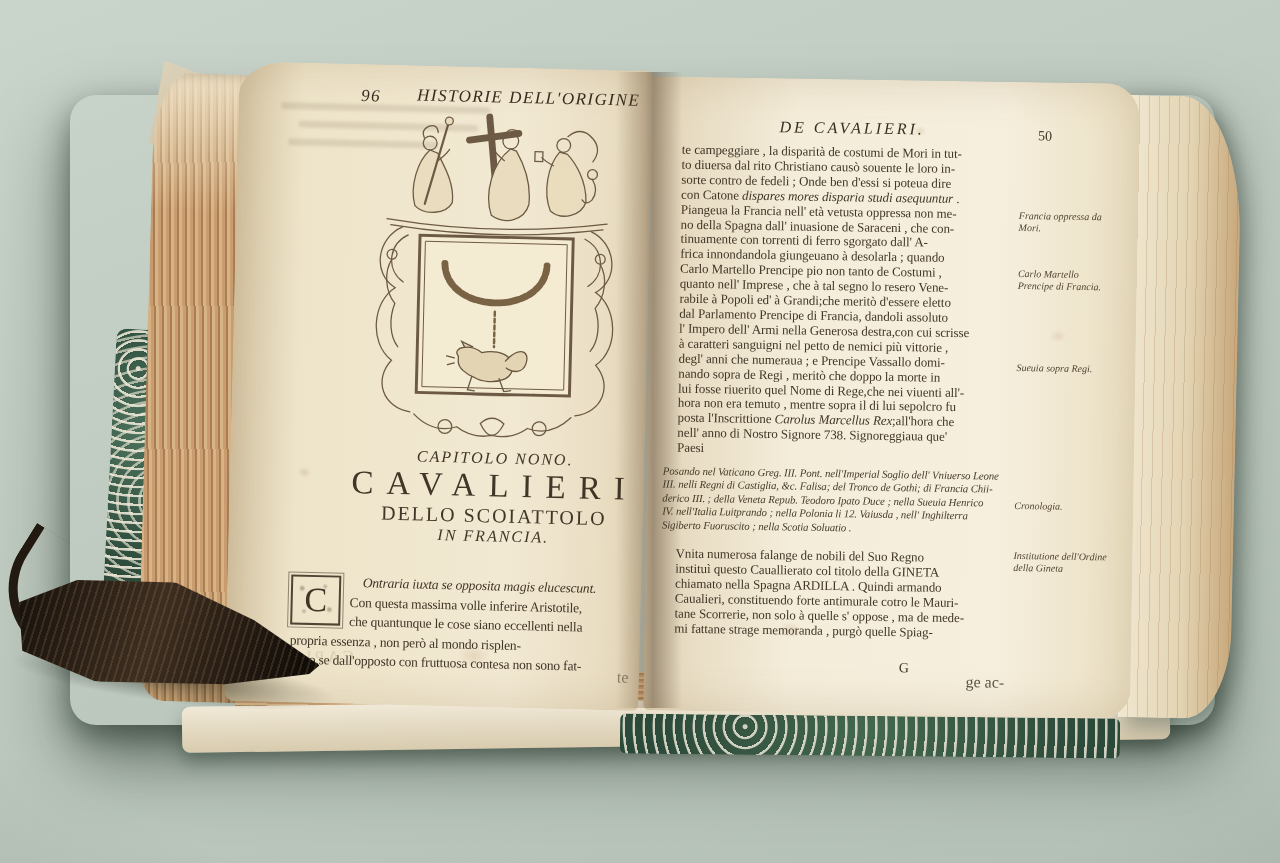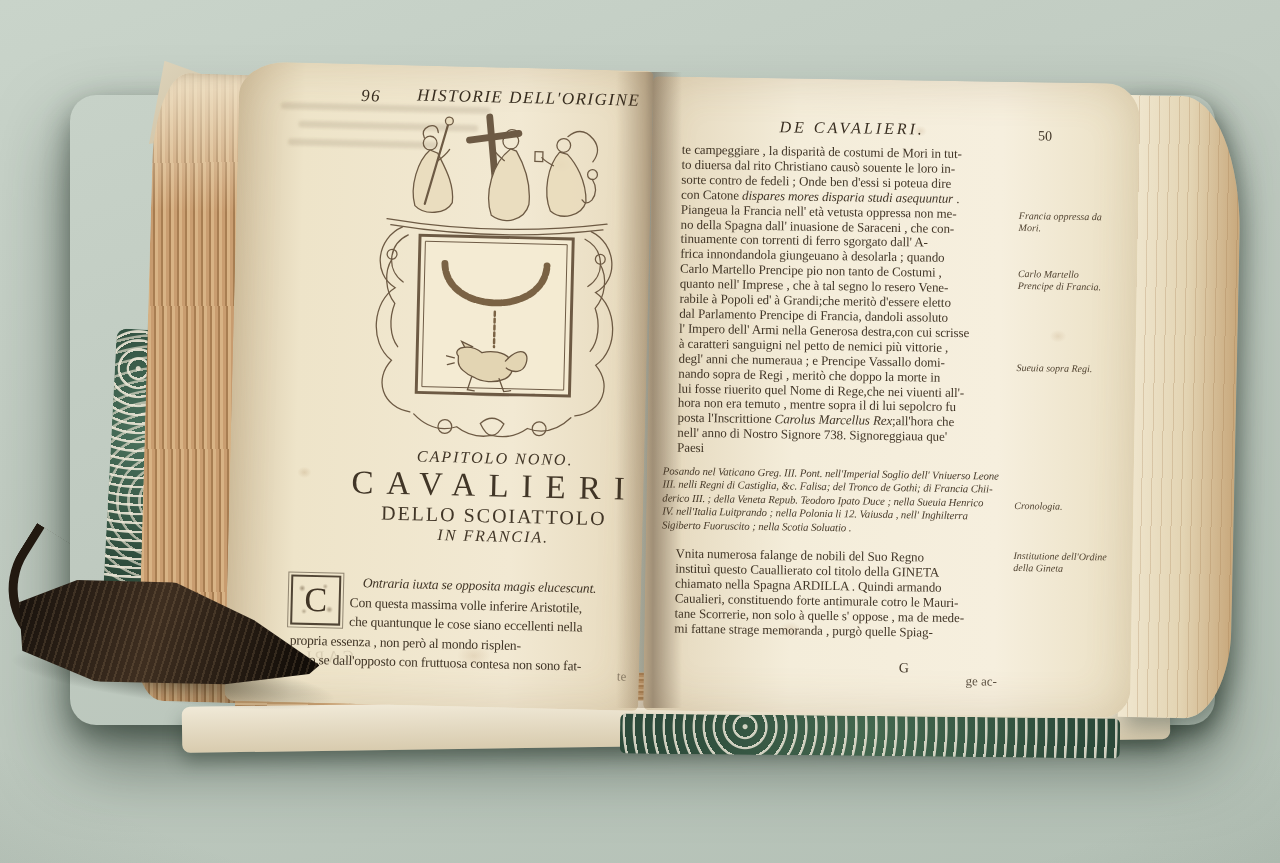--- a/index.html
+++ b/index.html
@@ -93,21 +93,21 @@
       radial-gradient(5px 5px at 20% 25%, rgba(90,70,45,.5), rgba(0,0,0,0) 70%),
       radial-gradient(5px 5px at 80% 70%, rgba(90,70,45,.5), rgba(0,0,0,0) 70%),
       radial-gradient(4px 4px at 70% 20%, rgba(90,70,45,.4), rgba(0,0,0,0) 70%),
       radial-gradient(4px 4px at 25% 75%, rgba(90,70,45,.4), rgba(0,0,0,0) 70%);}
   .rp-header{font-style:italic;font-size:16px;letter-spacing:3px;text-align:center;color:rgba(45,35,22,.95);}
   .rp-pagenum{font-size:14px;}
   .rp-para{font-size:13px;line-height:14.9px;letter-spacing:-.1px;text-align:justify;}
   .chronology{font-size:10.8px;line-height:13.4px;font-style:italic;letter-spacing:-.1px;color:rgba(58,45,28,.92);}
   .margin-note{position:absolute;left:368px;width:95px;font-size:10px;line-height:11.5px;font-style:italic;
     color:rgba(62,48,30,.9);}
-  .catchword{font-size:13px;opacity:.55;}
+  .catchword{font-size:16px;opacity:.55;}
   .sig{font-size:14px;}
   .ghost{opacity:.16;color:#6d5b40;transform:scaleX(-1) rotate(2deg);font-size:17px;letter-spacing:3px;}
   .ghost-line{height:7px;border-radius:4px;background:rgba(110,88,58,.15);filter:blur(1.5px);}
   .emblem-wrap{left:120px;top:44px;width:282px;height:334px;}
 </style>
 </head>
 <body>
 
 <div class="abs book-shadow"></div>
 <div class="abs board-corner"></div>

